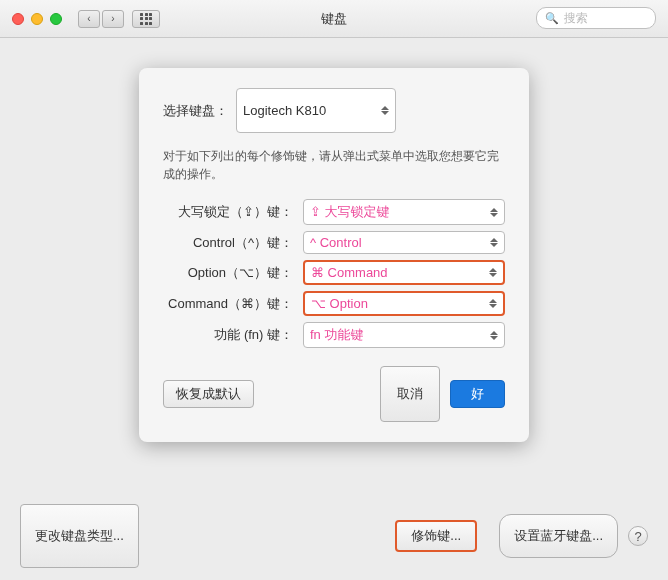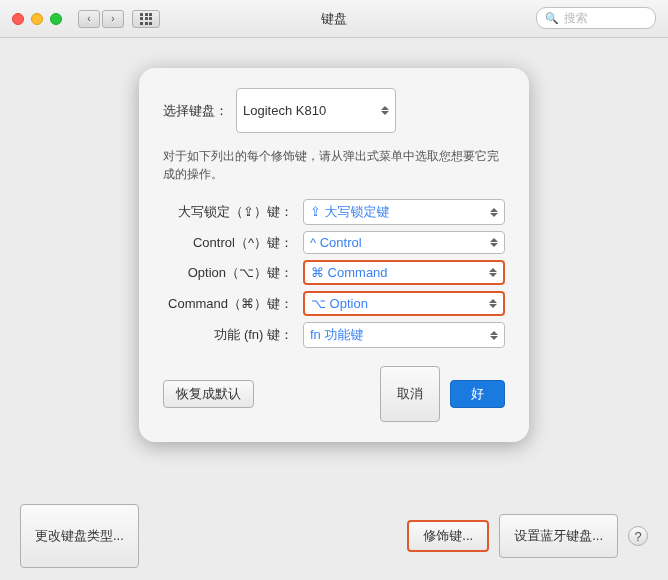--- a/index.html
+++ b/index.html
@@ -121,21 +121,21 @@
       display: flex;
       height: calc(100% - 38px);
       padding: 20px;
       align-items: flex-start;
       justify-content: center;
     }
 
     
     .dialog {
       background: #f5f5f5;
-      border-radius: 16px;
+      border-radius: 8px;
       box-shadow: 0 4px 20px rgba(0,0,0,0.3);
       width: 390px;
       padding: 20px 24px 20px 24px;
       margin-top: 10px;
     }
 
     
     .keyboard-selector-row {
       display: flex;
       align-items: center;
@@ -230,21 +230,21 @@
     }
 
     .modifier-select.highlighted {
       border: 2px solid #e05a2b;
       background: white;
     }
 
     .modifier-select-value {
       flex: 1;
       font-size: 13px;
-      color: #3b82f6;
+      color: #ec4899;
     }
 
     
     .dialog-buttons {
       display: flex;
       justify-content: space-between;
       align-items: center;
       margin-top: 18px;
       gap: 35px;
     }
@@ -320,25 +320,26 @@
       border-radius: 4px;
       padding: 5px 14px;
       font-size: 13px;
       cursor: pointer;
       color: #333;
     }
 
     .btn-setup-bt {
       background: linear-gradient(to bottom, #fafafa, #e8e8e8);
       border: 1px solid #b0b0b0;
-      border-radius: 4px;
+      border-radius: 12px;
       padding: 12px 14px;
       font-size: 13px;
       cursor: pointer;
       color: #333;
+      margin-left: 12px;
     }
 
     .btn-help {
       width: 20px;
       height: 20px;
       border-radius: 50%;
       background: linear-gradient(to bottom, #fafafa, #e0e0e0);
       border: 1px solid #b0b0b0;
       display: flex;
       align-items: center;

